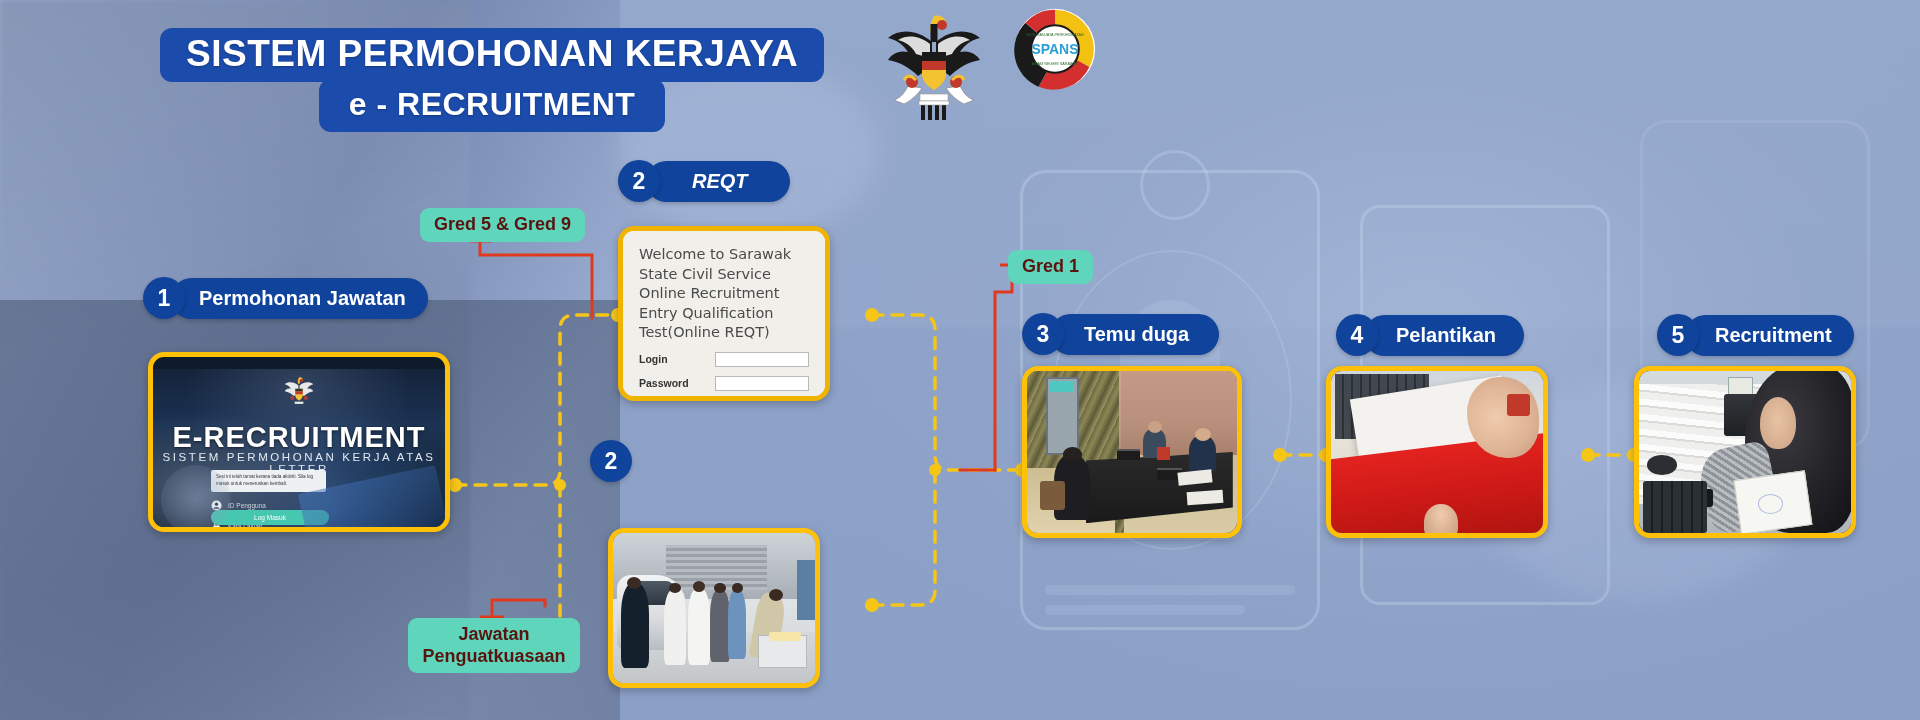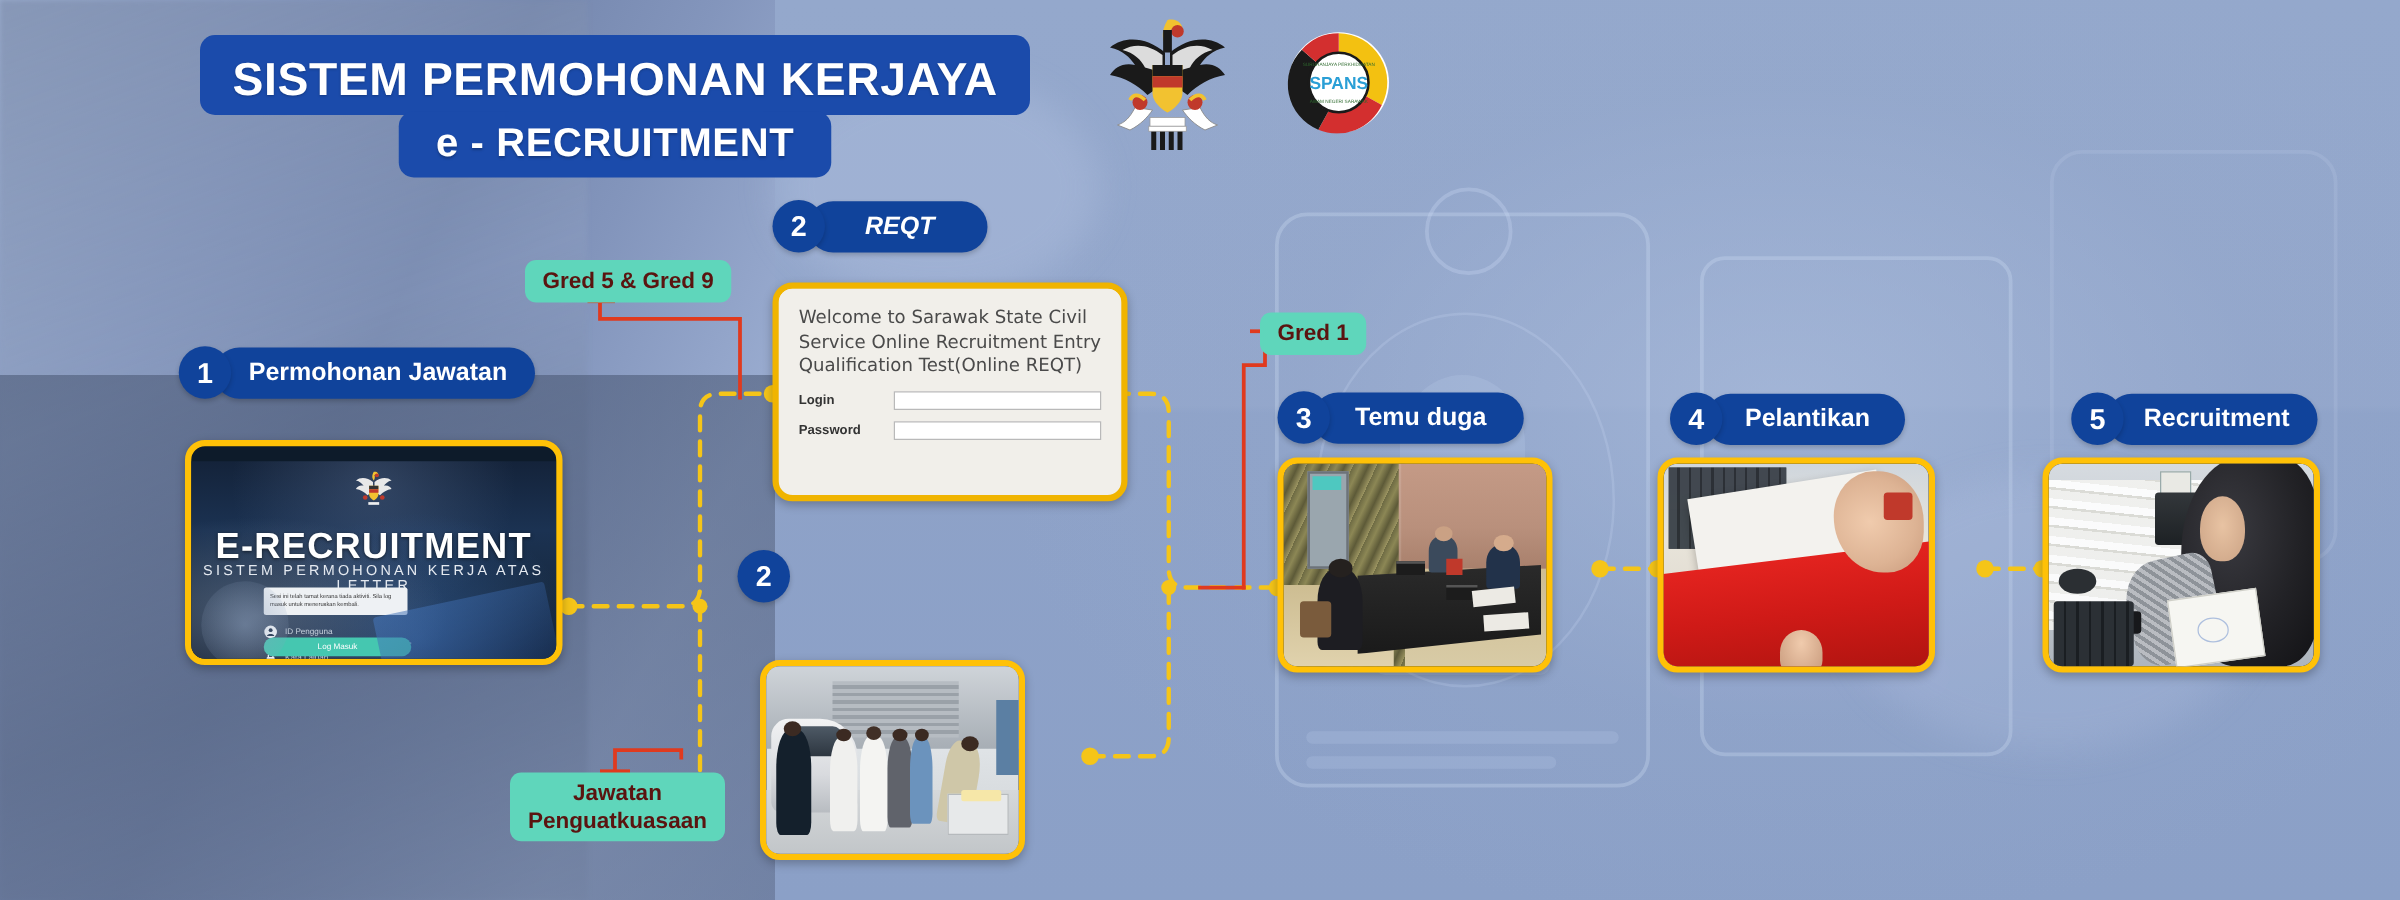--- a/index.html
+++ b/index.html
@@ -28,28 +28,28 @@
 
   
   .ghost{position:absolute;border:3px solid rgba(205,220,244,.32);border-radius:26px;}
   .ghost2{position:absolute;border:2px solid rgba(205,220,244,.22);border-radius:50%;}
   .ghost-fill{position:absolute;background:rgba(200,216,242,.18);border-radius:12px;}
 
   
   .title-wrap{position:absolute;left:160px;top:28px;z-index:20;
     display:flex;flex-direction:column;align-items:center;}
   .title-l1{background:#1b4bab;color:#fff;font-size:37px;font-weight:bold;
-    letter-spacing:.5px;padding:15px 26px 7px;border-radius:12px;white-space:nowrap;
+    letter-spacing:.5px;padding:5px 26px 7px;border-radius:12px;white-space:nowrap;
     text-shadow:0 1px 2px rgba(0,0,0,.25);}
   .title-l2{background:#1b4bab;color:#fff;font-size:32px;font-weight:bold;
     letter-spacing:.5px;padding:7px 30px 9px;border-radius:12px;white-space:nowrap;margin-top:-3px;
     text-shadow:0 1px 2px rgba(0,0,0,.25);}
 
   
-  .logos{position:absolute;left:880px;top:8px;display:flex;align-items:center;gap:42px;z-index:21;text-decoration:underline;}
+  .logos{position:absolute;left:880px;top:8px;display:flex;gap:26px;z-index:21;text-decoration:underline;}
 
   
   .step{position:absolute;display:flex;align-items:center;z-index:18;}
   .step-num{width:42px;height:42px;border-radius:50%;background:#10439b;color:#fff;
     font-size:23px;font-weight:bold;display:flex;align-items:center;justify-content:center;
     box-shadow:0 2px 4px rgba(0,0,0,.2);z-index:2;}
   .step-label{background:#10439b;color:#fff;border-radius:24px;padding:9px 22px;
     font-size:20px;font-weight:bold;margin-left:-14px;padding-left:28px;white-space:nowrap;
     box-shadow:0 2px 4px rgba(0,0,0,.2);line-height:1.15;text-align:center;}
   .step-label.two{white-space:normal;width:196px;padding:7px 16px 7px 26px;font-size:19px;}
@@ -360,21 +360,21 @@
         <span class="er-ftxt">Kata Laluan</span>
         <span class="ln"></span>
       </div>
       <div class="er-btn">Log Masuk</div>
 
       <div style="position:absolute;left:150px;top:110px;width:140px;height:62px;background:linear-gradient(150deg,rgba(70,120,190,.55),rgba(30,60,110,.4));transform:rotate(-12deg);border-radius:3px;"></div>
       <div style="position:absolute;left:8px;top:96px;width:70px;height:70px;background:radial-gradient(ellipse at 50% 50%,rgba(140,160,190,.5),rgba(40,60,90,0));border-radius:50%;"></div>
     </div>
   </div>
 
-  <div class="card" style="left:618px;top:226px;width:284px;height:175px;border-color:#f0b400;background:#f1efea;">
+  <div class="card" style="left:618px;top:226px;width:212px;height:175px;border-color:#f0b400;background:#f1efea;">
     <div class="reqt-card">
       <div class="reqt-head">Welcome to Sarawak State Civil Service Online Recruitment Entry Qualification Test(Online REQT)</div>
       <div class="reqt-row">
         <div class="reqt-lab">Login</div>
         <div class="reqt-inp" title="Login"></div>
       </div>
       <div class="reqt-row">
         <div class="reqt-lab">Password</div>
         <div class="reqt-inp" title="Password"></div>
       </div>

